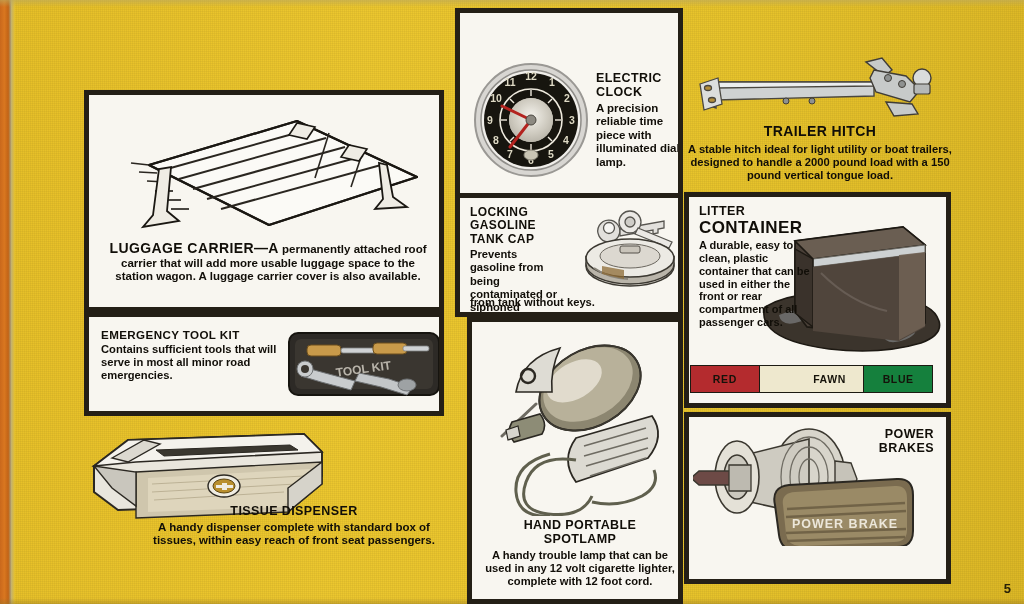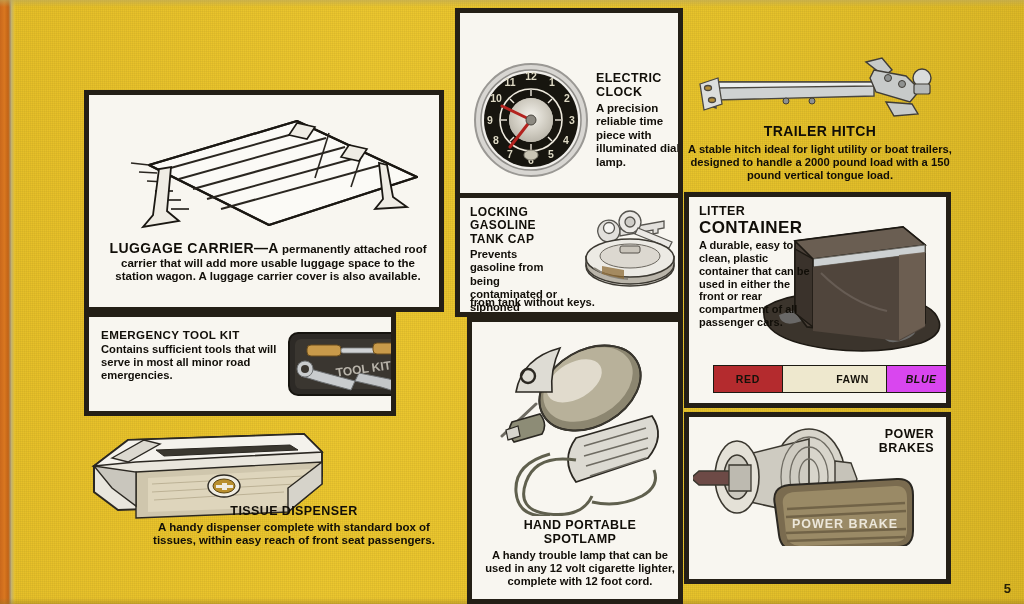--- a/index.html
+++ b/index.html
@@ -52,21 +52,21 @@
     font-weight:bold;color:#110e08;
     letter-spacing:.4px;line-height:1.12;
   }
   .bdy{
     font-weight:bold;color:#110e08;line-height:1.17;
   }
   .center{text-align:center;}
 
   
   #p-luggage    {left:84px; top:90px;  width:360px;height:222px;}
-  #p-toolkit    {left:84px; top:312px; width:312px;height:104px;}
+  #p-toolkit    {left:84px; top:312px; width:360px;height:104px;}
   #p-clock      {left:455px;top:8px;   width:228px;height:190px;}
   #p-gascap     {left:455px;top:193px; width:228px;height:124px;}
   #p-spotlamp   {left:467px;top:317px; width:216px;height:287px;}
   #p-litter     {left:684px;top:192px; width:267px;height:216px;}
   #p-brakes     {left:684px;top:412px; width:267px;height:172px;}
   #p-hitch      {left:684px;top:44px;  width:272px;height:146px;}
   #p-tissue     {left:84px; top:424px; width:360px;height:160px;}
 
   .page-num{
     position:absolute;right:13px;bottom:8px;
@@ -91,21 +91,21 @@
   .gc-art{position:absolute;left:108px;top:4px;width:118px;height:90px;}
   .gc-last{position:absolute;left:10px;top:98px;width:212px;font-size:11.2px;}
 
   
   .sl-art{position:absolute;left:8px;top:4px;width:200px;height:190px;}
   .sl-txt{position:absolute;left:6px;top:196px;width:204px;font-size:11.2px;}
 
   
   .lt-txt{position:absolute;left:10px;top:7px;width:118px;font-size:11px;}
   .lt-art{position:absolute;left:70px;top:6px;width:190px;height:160px;}
-  .swatches{position:absolute;left:24px;bottom:10px;width:243px;height:28px;display:flex;border:1.5px solid #1c1a12;box-sizing:border-box;}
+  .swatches{position:absolute;left:1px;bottom:10px;width:243px;height:28px;display:flex;border:1.5px solid #1c1a12;box-sizing:border-box;}
   .sw{flex:1;display:flex;align-items:center;justify-content:center;font-size:10.5px;font-weight:bold;color:#15120a;border-right:1.5px solid #1c1a12;letter-spacing:.6px;}
   .sw:last-child{border-right:none;}
 
   
   .br-art{position:absolute;left:4px;top:4px;width:230px;height:125px;}
   .br-ttl{position:absolute;right:12px;top:10px;width:120px;font-size:12.5px;text-align:right;}
   .br-txt{position:absolute;left:10px;bottom:12px;width:240px;font-size:11.5px;}
 
   
   .hi-art{position:absolute;left:6px;top:0px;width:262px;height:78px;}
@@ -348,21 +348,21 @@
       <div class="ttl" style="font-size:17px;margin-bottom:2px">CONTAINER</div>
       <div class="bdy">A durable, easy to clean, plastic container that can be used in either the front or rear compartment of all passenger cars.</div>
     </div>
     <div class="swatches">
       <div class="sw" style="background: rgb(180, 43, 46);">
         <span>RED</span>
       </div>
       <div class="sw" style="background: rgb(238, 232, 206); padding-left: 36px;">
         <span>FAWN</span>
       </div>
-      <div class="sw" style="background: #d946ef; font-style: italic;">
+      <div class="sw" style="background: #15803d;">
         <span>BLUE</span>
       </div>
     </div>
   </div>
 
   <div class="panel" id="p-spotlamp">
     <div class="sl-art">
       <svg viewBox="0 0 200 190" width="200" height="190">
 
         <g transform="rotate(-30 110 62)">

